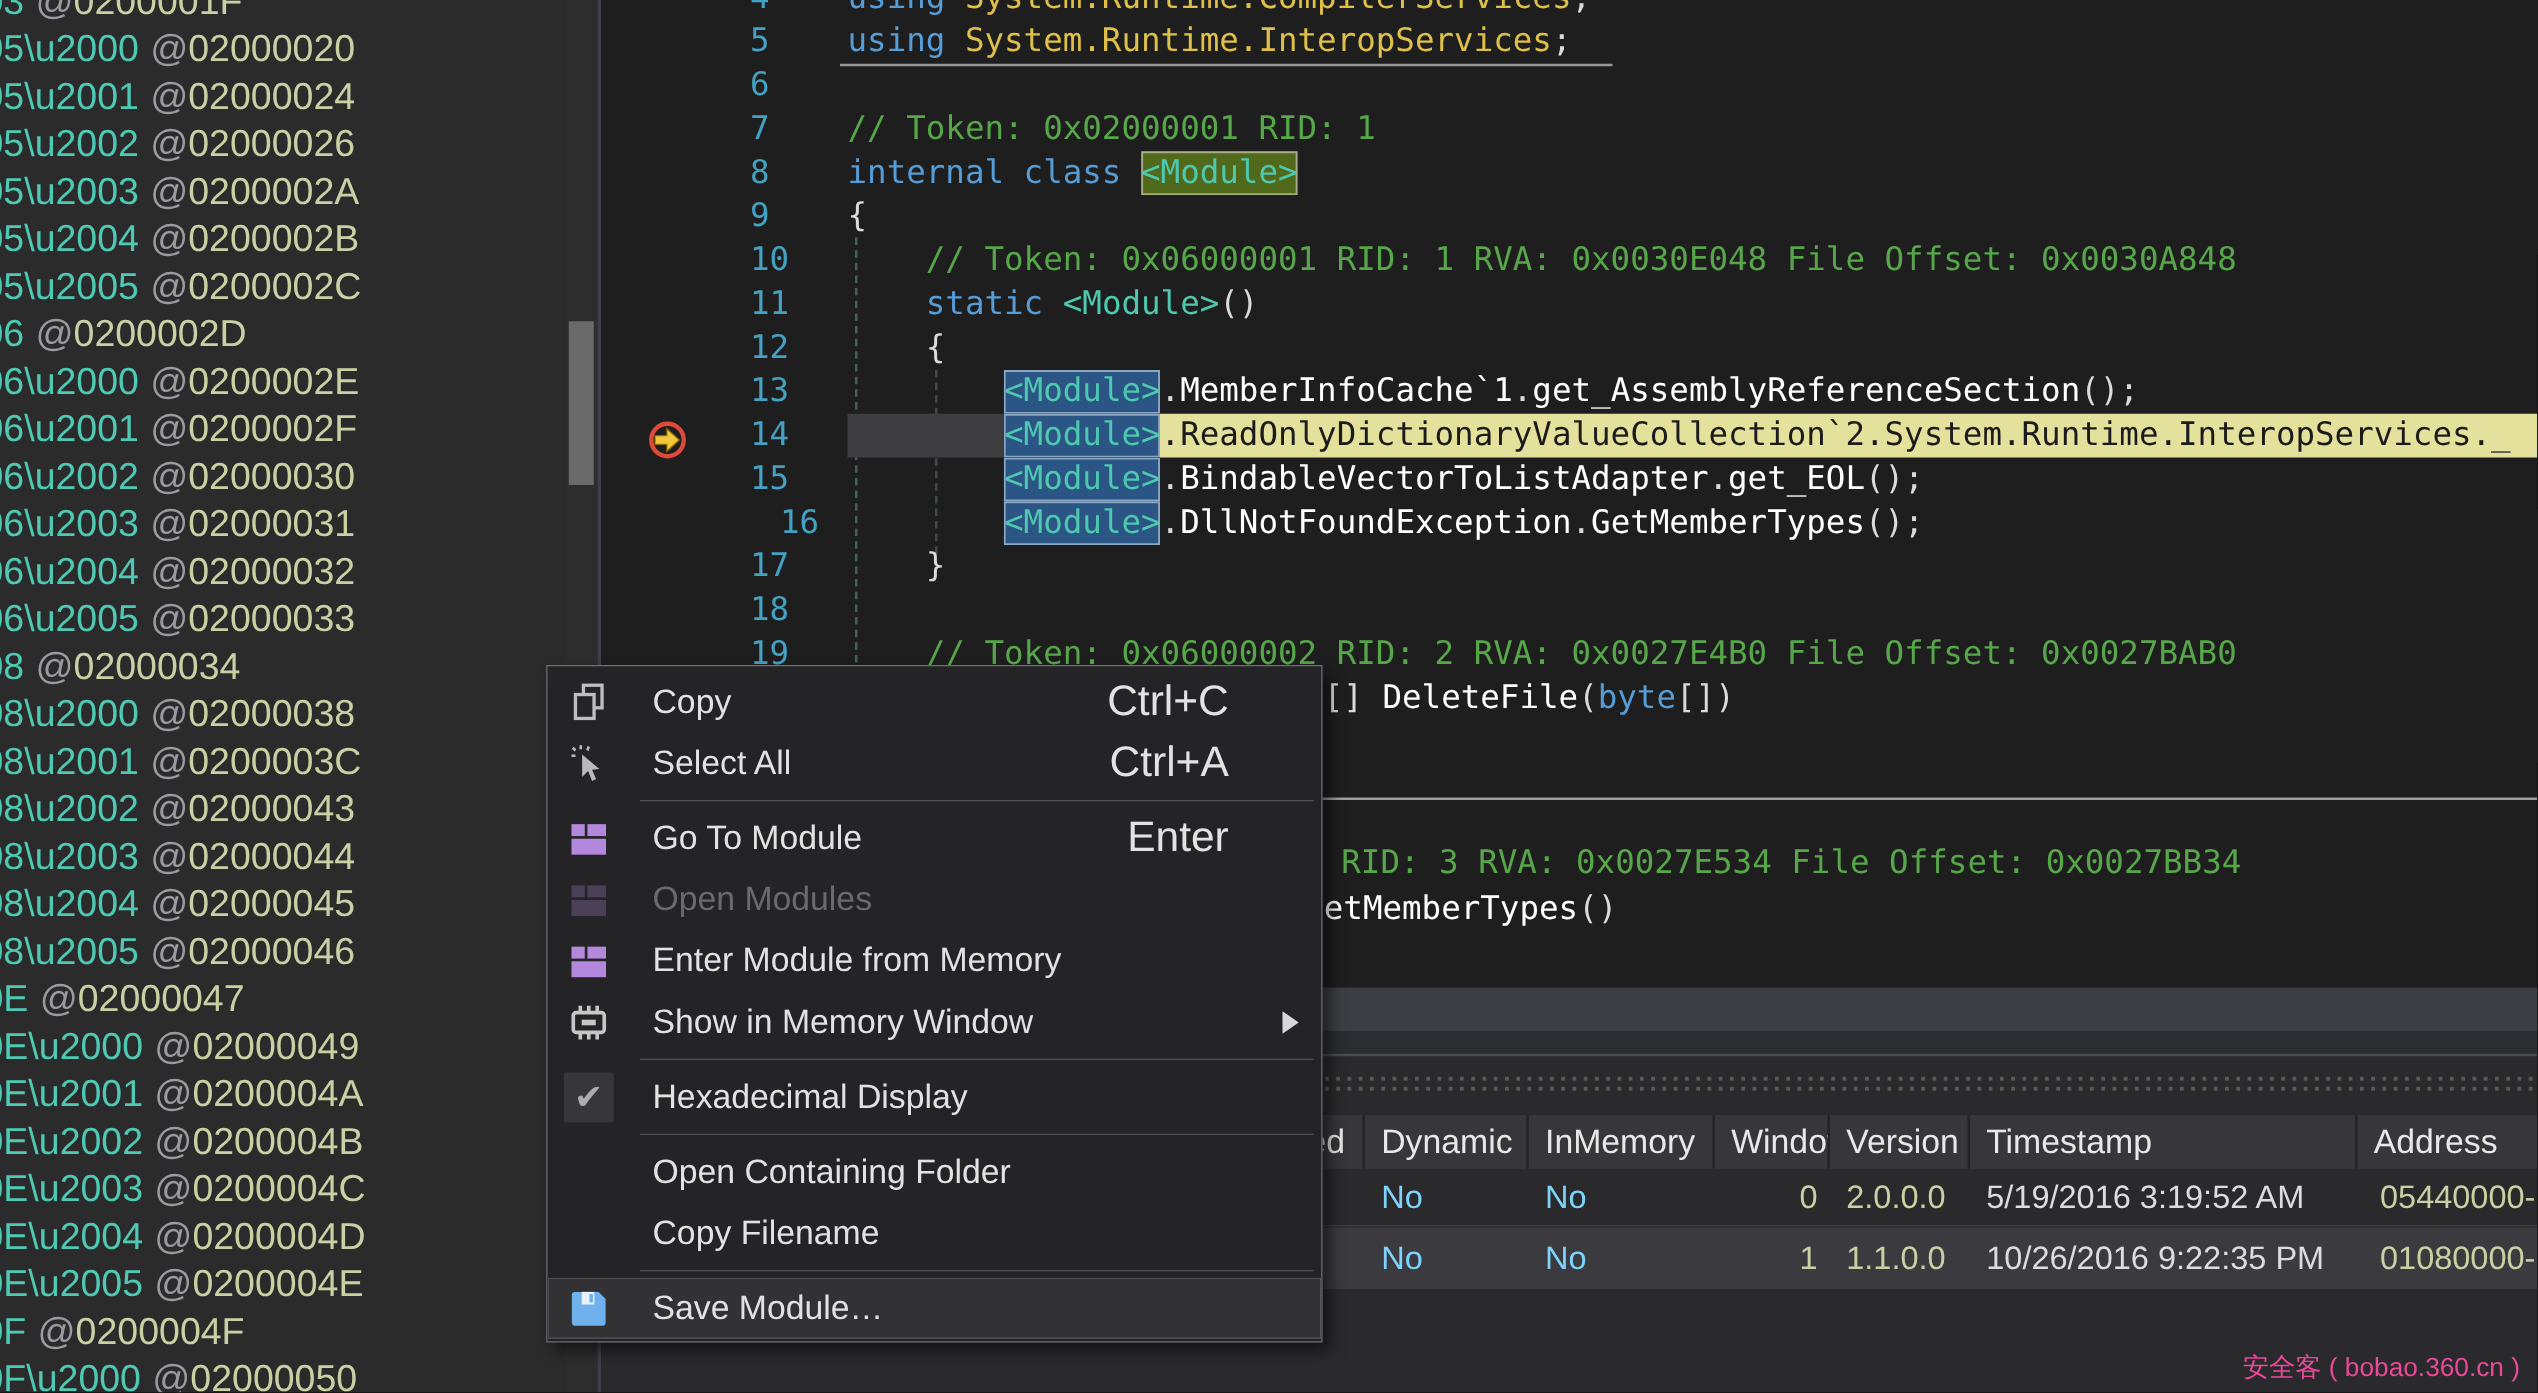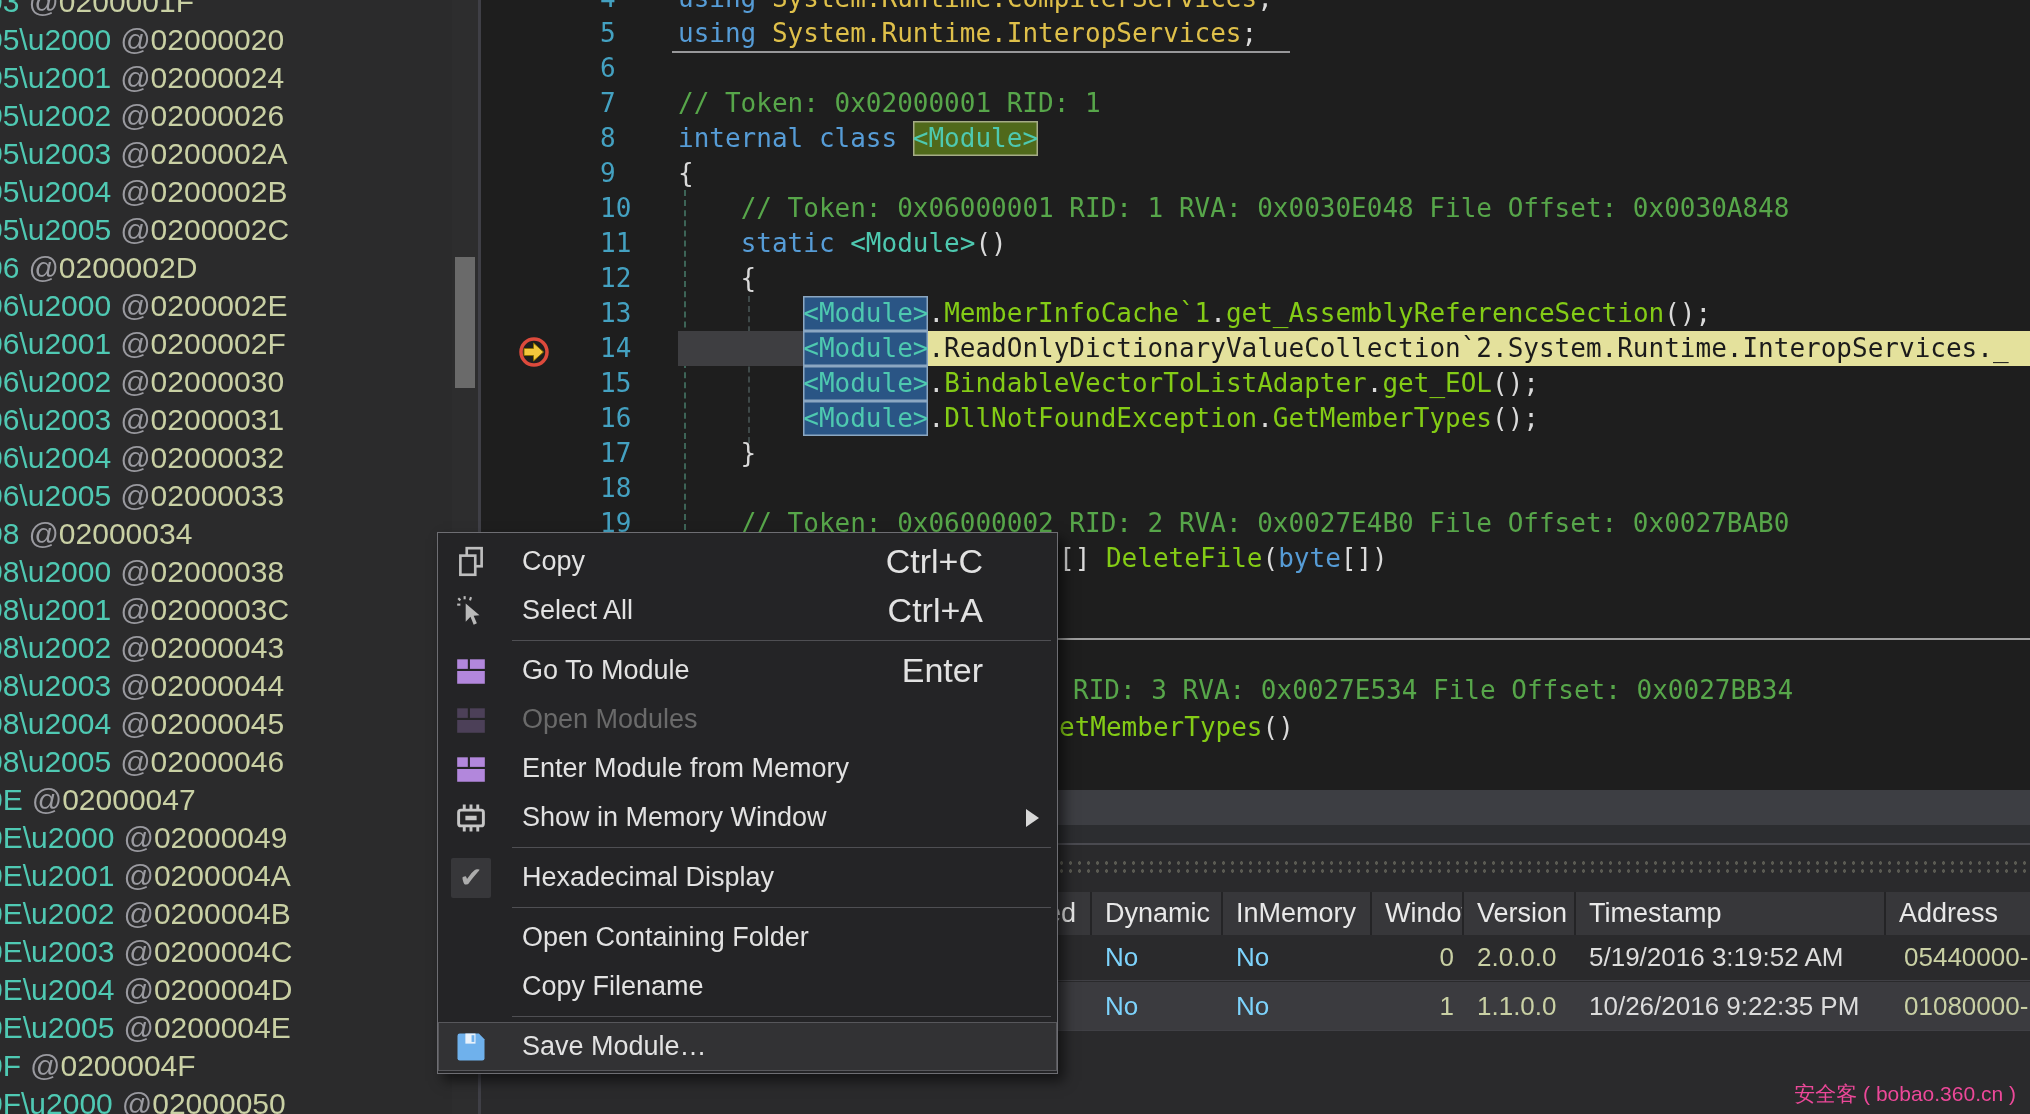--- a/index.html
+++ b/index.html
@@ -19,21 +19,21 @@
   #editor{position:absolute;left:481px;top:0;width:1549px;height:790px;background:#1E1E1E;overflow:hidden;}
   .lnum{position:absolute;left:119px;width:60px;height:35px;line-height:35px;
         font-family:"DejaVu Sans Mono",monospace;font-size:26px;color:#44A1C1;}
   .code-line{position:absolute;left:197px;right:0;height:35px;line-height:35px;white-space:pre;
         font-family:"DejaVu Sans Mono",monospace;font-size:26px;color:#DADADA;}
   .code-line.current{background:
         linear-gradient(#3E3E41,#3E3E41) 0 0/125px 100% no-repeat,
         linear-gradient(#E4E19C,#E4E19C) 250px 0/calc(100% - 250px) 100% no-repeat;}
   .code-line.underline::after{content:"";position:absolute;left:-6px;bottom:-2px;width:618px;height:2px;background:#98989A;}
   .kw{color:#569CD6}.ns{color:#DFC04A}.cm{color:#57A64A}.pl{color:#DADADA}
-  .mem{color:#84cc16}.tp{color:#4EC9B0}
+  .mem{color:#ffffff}.tp{color:#4EC9B0}
   .box{display:inline-block;height:35px;background:#2A5585;color:#4EC9B0;box-shadow:inset 0 0 0 1.5px #8BA7C2;}
   .boxol{display:inline-block;height:35px;background:#50691B;color:#4EC9B0;box-shadow:inset 0 0 0 1.5px #A5AC86;}
   .yel{color:#1B1B1B}
   .lead{color:transparent}
   .frag{position:absolute;height:35px;line-height:35px;white-space:pre;
         font-family:"DejaVu Sans Mono",monospace;font-size:26px;}
   .guide{position:absolute;width:0;border-left:2px dashed #3D6457;}
   #guide2{border-left-color:#3F4A4A;}
   #editor-divider{position:absolute;left:0;top:638px;right:0;height:2px;background:#9E9E9E;}
   #cur-marker{position:absolute;left:36px;top:335px;width:34px;height:34px;}
@@ -140,21 +140,21 @@
         <div class="lnum" style="top: 225.5px;">11</div>
         <div class="code-line" style="top: 225.5px;"><span class="pl">    </span><span class="kw">static </span><span class="tp">&lt;Module&gt;</span><span class="pl">()</span></div>
         <div class="lnum" style="top: 260.5px;">12</div>
         <div class="code-line" style="top: 260.5px;"><span class="pl">    {</span></div>
         <div class="lnum" style="top: 295.5px;">13</div>
         <div class="code-line" style="top: 295.5px;"><span class="pl">        </span><span class="box">&lt;Module&gt;</span><span class="pl">.</span><span class="mem">MemberInfoCache`1</span><span class="pl">.</span><span class="mem">get_AssemblyReferenceSection</span><span class="pl">();</span></div>
         <div class="lnum" style="top: 330.5px;">14</div>
         <div class="code-line current" style="top: 330.5px;"><span class="lead">        </span><span class="box">&lt;Module&gt;</span><span class="yel">.ReadOnlyDictionaryValueCollection`2.System.Runtime.InteropServices._</span></div>
         <div class="lnum" style="top: 365.5px;">15</div>
         <div class="code-line" style="top: 365.5px;"><span class="pl">        </span><span class="box">&lt;Module&gt;</span><span class="pl">.</span><span class="mem">BindableVectorToListAdapter</span><span class="pl">.</span><span class="mem">get_EOL</span><span class="pl">();</span></div>
-        <div class="lnum" style="top: 400.5px;">16</div>
+        <div class="lnum" style="top: 400.5px; margin-left: 24px;">16</div>
         <div class="code-line" style="top: 400.5px;"><span class="pl">        </span><span class="box">&lt;Module&gt;</span><span class="pl">.</span><span class="mem">DllNotFoundException</span><span class="pl">.</span><span class="mem">GetMemberTypes</span><span class="pl">();</span></div>
         <div class="lnum" style="top: 435.5px;">17</div>
         <div class="code-line" style="top: 435.5px;"><span class="pl">    }</span></div>
         <div class="lnum" style="top: 470.5px;">18</div>
         <div class="code-line" style="top: 470.5px;"></div>
         <div class="lnum" style="top: 505.5px;">19</div>
         <div class="code-line" style="top: 505.5px;"><span class="pl">    </span><span class="cm">// Token: 0x06000002 RID: 2 RVA: 0x0027E4B0 File Offset: 0x0027BAB0</span></div>
       </div>
     <div id="frags">
         <div class="frag" style="left: 578px; top: 540.5px;"><span class="pl">[] </span><span class="mem">DeleteFile</span><span class="pl">(</span><span class="kw">byte</span><span class="pl">[])</span></div>

